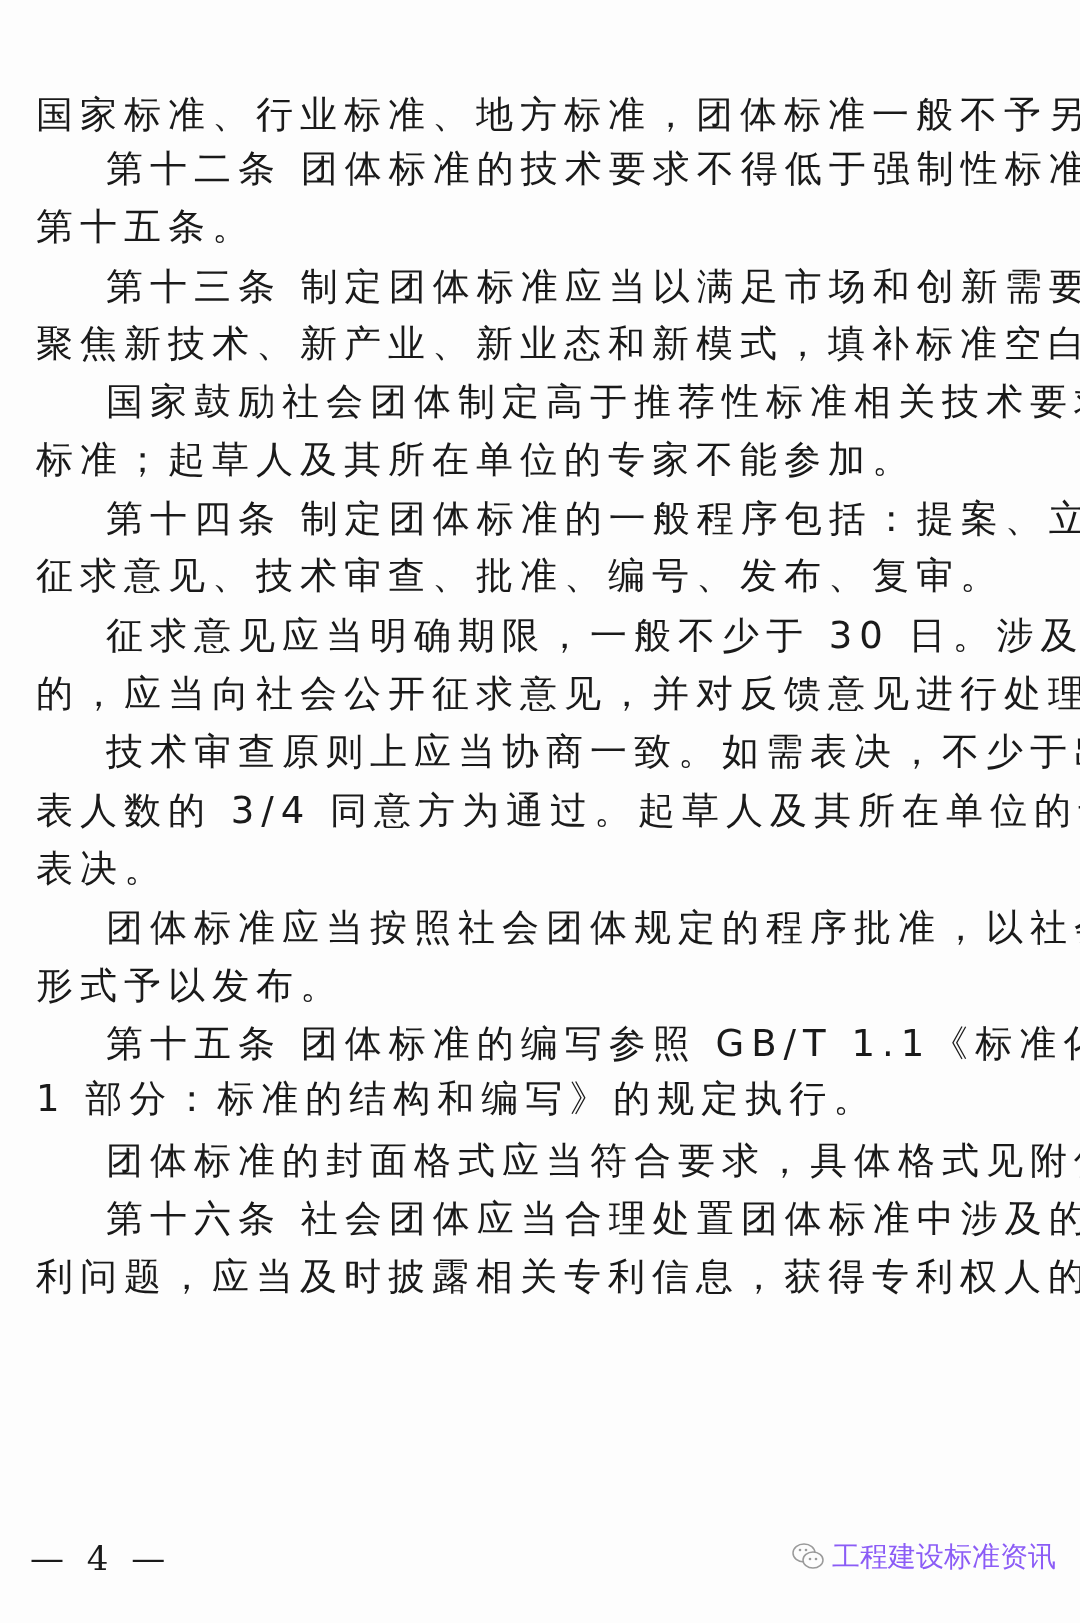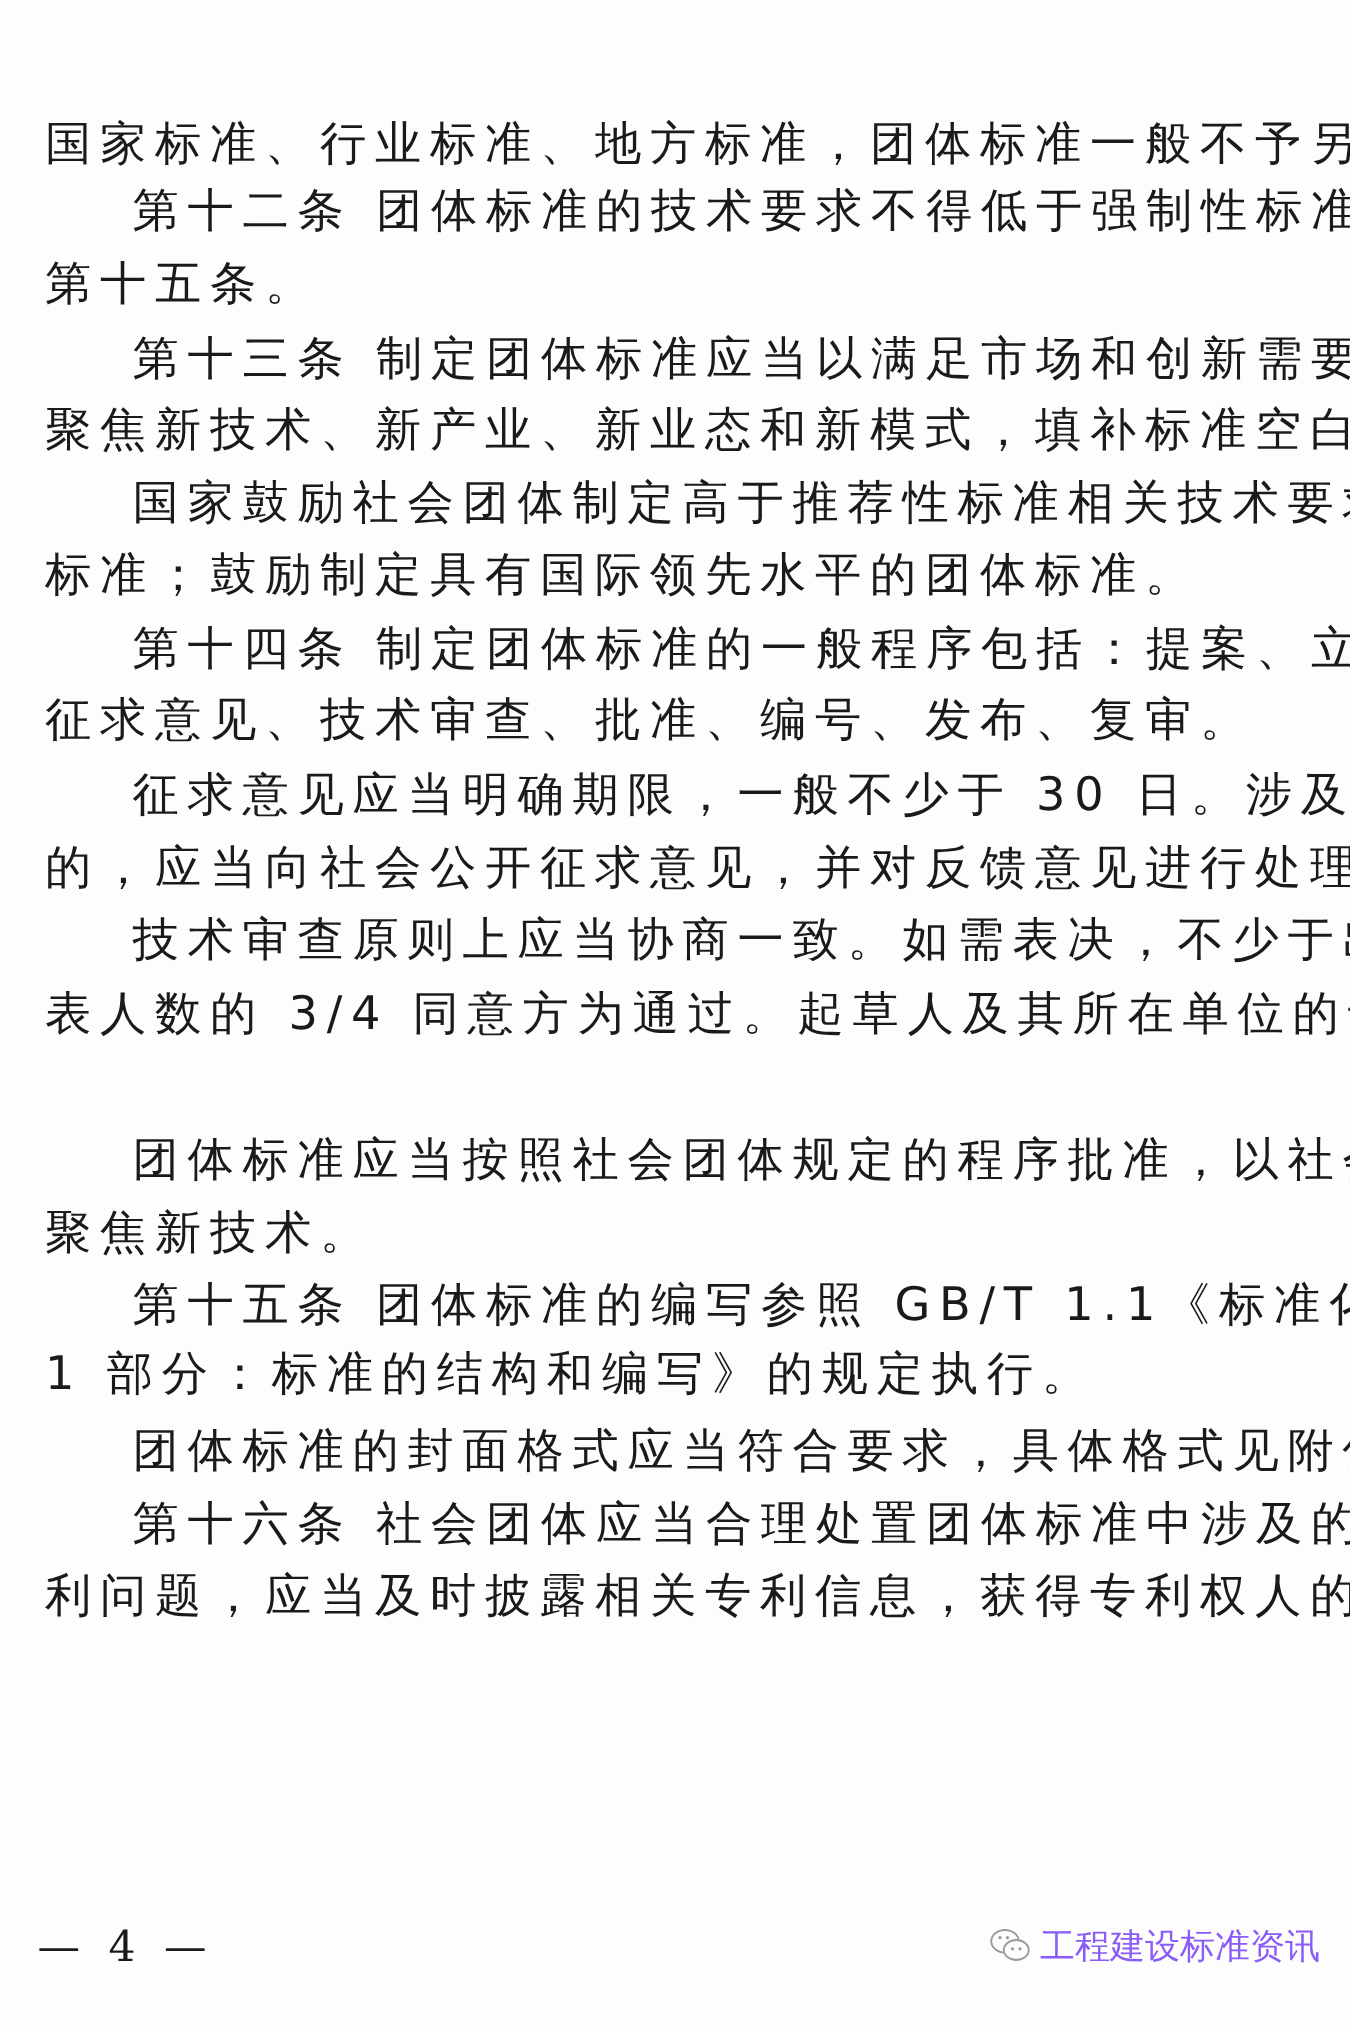--- a/index.html
+++ b/index.html
@@ -27,29 +27,30 @@
 </head>
 <body>
 
 <div class="page">
   <div class="line" style="top:93px">国家标准、行业标准、地方标准，团体标准一般不予另行规定。</div>
   <div class="line indent" style="top:147px">第十二条  团体标准的技术要求不得低于强制性标准的相关</div>
   <div class="line" style="top:205px">第十五条。</div>
   <div class="line indent" style="top:265px">第十三条  制定团体标准应当以满足市场和创新需要为目标，</div>
   <div class="line" style="top:322px">聚焦新技术、新产业、新业态和新模式，填补标准空白。</div>
   <div class="line indent" style="top:380px">国家鼓励社会团体制定高于推荐性标准相关技术要求的团体</div>
-  <div class="line" style="top:438px">标准；鼓励制定具有国际领先水平的团体标准。</div>
+  <div class="line" style="top:438px">标准；起草人及其所在单位的专家不能参加。</div>
   <div class="line indent" style="top:497px">第十四条  制定团体标准的一般程序包括：提案、立项、起草、</div>
   <div class="line" style="top:554px">征求意见、技术审查、批准、编号、发布、复审。</div>
   <div class="line indent" style="top:614px">征求意见应当明确期限，一般不少于 30 日。涉及消费者权益</div>
   <div class="line" style="top:672px">的，应当向社会公开征求意见，并对反馈意见进行处理协调。</div>
   <div class="line indent" style="top:730px">技术审查原则上应当协商一致。如需表决，不少于出席会议代</div>
   <div class="line" style="top:789px">表人数的 3/4 同意方为通过。起草人及其所在单位的专家不能参加</div>
+  <div class="line" style="top:847px">表决。</div>
   <div class="line indent" style="top:906px">团体标准应当按照社会团体规定的程序批准，以社会团体文件</div>
-  <div class="line" style="top:964px">聚焦新技术。</div>
+  <div class="line" style="top:964px">形式予以发布。</div>
   <div class="line indent" style="top:1022px">第十五条  团体标准的编写参照 GB/T 1.1《标准化工作导则 第</div>
   <div class="line" style="top:1077px">1 部分：标准的结构和编写》的规定执行。</div>
   <div class="line indent" style="top:1139px">团体标准的封面格式应当符合要求，具体格式见附件。</div>
   <div class="line indent" style="top:1197px">第十六条  社会团体应当合理处置团体标准中涉及的必要专</div>
   <div class="line" style="top:1255px">利问题，应当及时披露相关专利信息，获得专利权人的许可声明。</div>
 
   <div class="pagenum">— 4 —</div>
 
   <div class="watermark">
     <svg class="wm-icon" viewBox="0 0 36 34">

